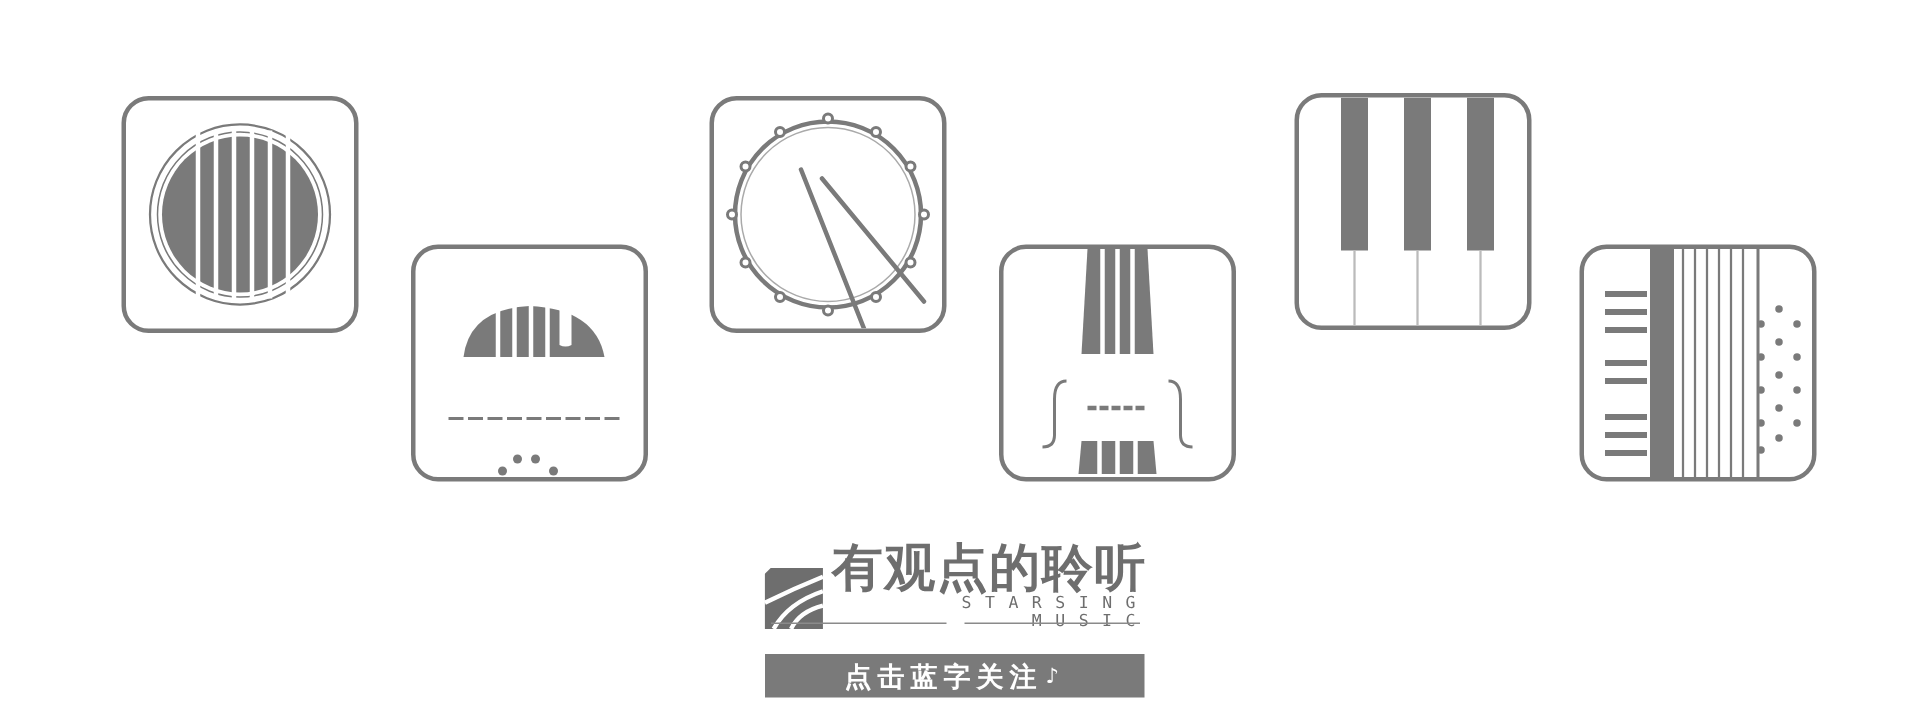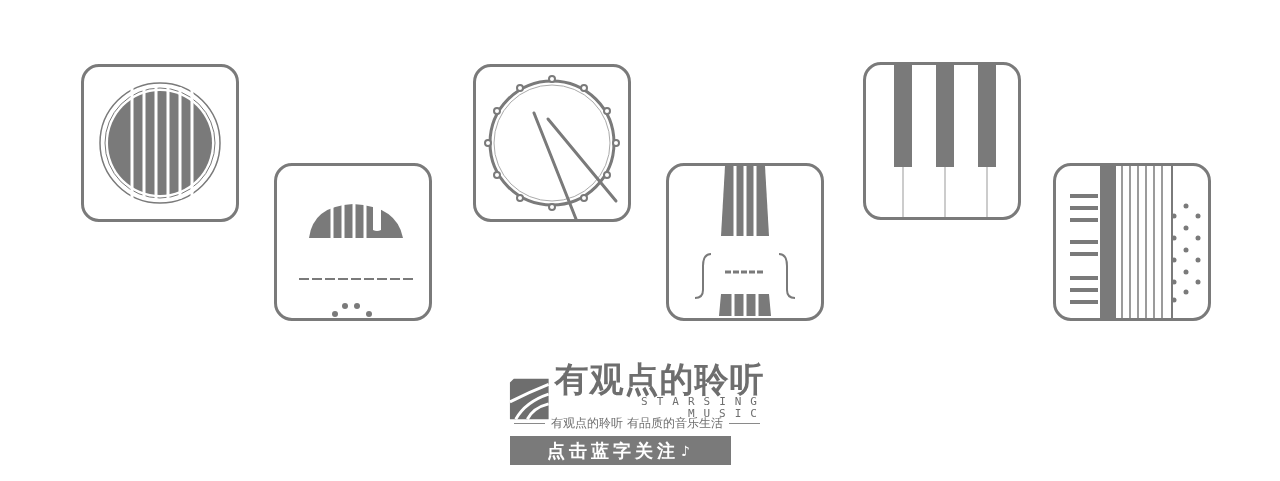--- a/index.html
+++ b/index.html
@@ -7,21 +7,21 @@
   .tile { position: absolute; width: 158px; height: 158px; box-sizing: border-box; border: 3px solid #7a7a7a; border-radius: 18px; background: #fff; overflow: hidden; }
   .tile svg { position: absolute; left: 0; top: 0; width: 152px; height: 152px; }
   .logo { position: absolute; left: 508px; top: 362px; width: 258px; }
   .logo-row { display: flex; align-items: flex-end; }
   .logo-mark { width: 44px; height: 44px; }
   .logo-text { margin-left: 4px; display: flex; flex-direction: column; }
   .logo-cn { font-size: 34px; font-weight: bold; color: #6e6e6e; letter-spacing: 1px; line-height: 34px; }
   .logo-en { font-size: 11px; color: #6e6e6e; letter-spacing: 9px; line-height: 12px; font-family: "DejaVu Sans Mono", monospace; text-align: right; }
   .slogan { position: absolute; left: 508px; top: 415px; width: 258px; display: flex; align-items: center; justify-content: center; font-size: 12px; color: #6e6e6e; }
   .slogan .line { flex: 1; height: 1px; background: #8a8a8a; margin: 0 6px; }
-  .cta { position: absolute; left: 510px; top: 436px; width: 221px; height: 29px; background: #7a7a7a; color: #fff; font-size: 18px; font-weight: bold; letter-spacing: 4px; display: flex; align-items: center; justify-content: center; }
+  .cta { position: absolute; left: 510px; top: 436px; width: 253px; height: 29px; background: #7a7a7a; color: #fff; font-size: 18px; font-weight: bold; letter-spacing: 4px; display: flex; align-items: center; justify-content: center; }
 </style>
 </head>
 <body>
 
 <div class="tile" style="left:81px;top:64px;">
   <svg viewBox="0 0 152 152">
     <circle cx="76" cy="76" r="60" fill="none" stroke="#7a7a7a" stroke-width="1.5"></circle>
     <circle cx="76" cy="76" r="55" fill="none" stroke="#7a7a7a" stroke-width="1"></circle>
     <circle cx="76" cy="76" r="52" fill="#7a7a7a"></circle>
     <g stroke="#fff" stroke-width="3">
@@ -165,20 +165,19 @@
     </svg>
     <div class="logo-text">
       <div class="logo-cn">有观点的聆听</div>
       <div class="logo-en">STARSING MUSIC</div>
     </div>
   </div>
 </div>
 
 <div class="slogan">
   <span class="line"></span>
-  <span>有观点的聆听 有品质的音乐生活</span>
   <span class="line"></span>
 </div>
 
 <div class="cta">
   <span>点击蓝字关注</span>
   <span style="font-size:14px;margin-left:2px;">♪</span>
 </div>
 
 </body></html>

